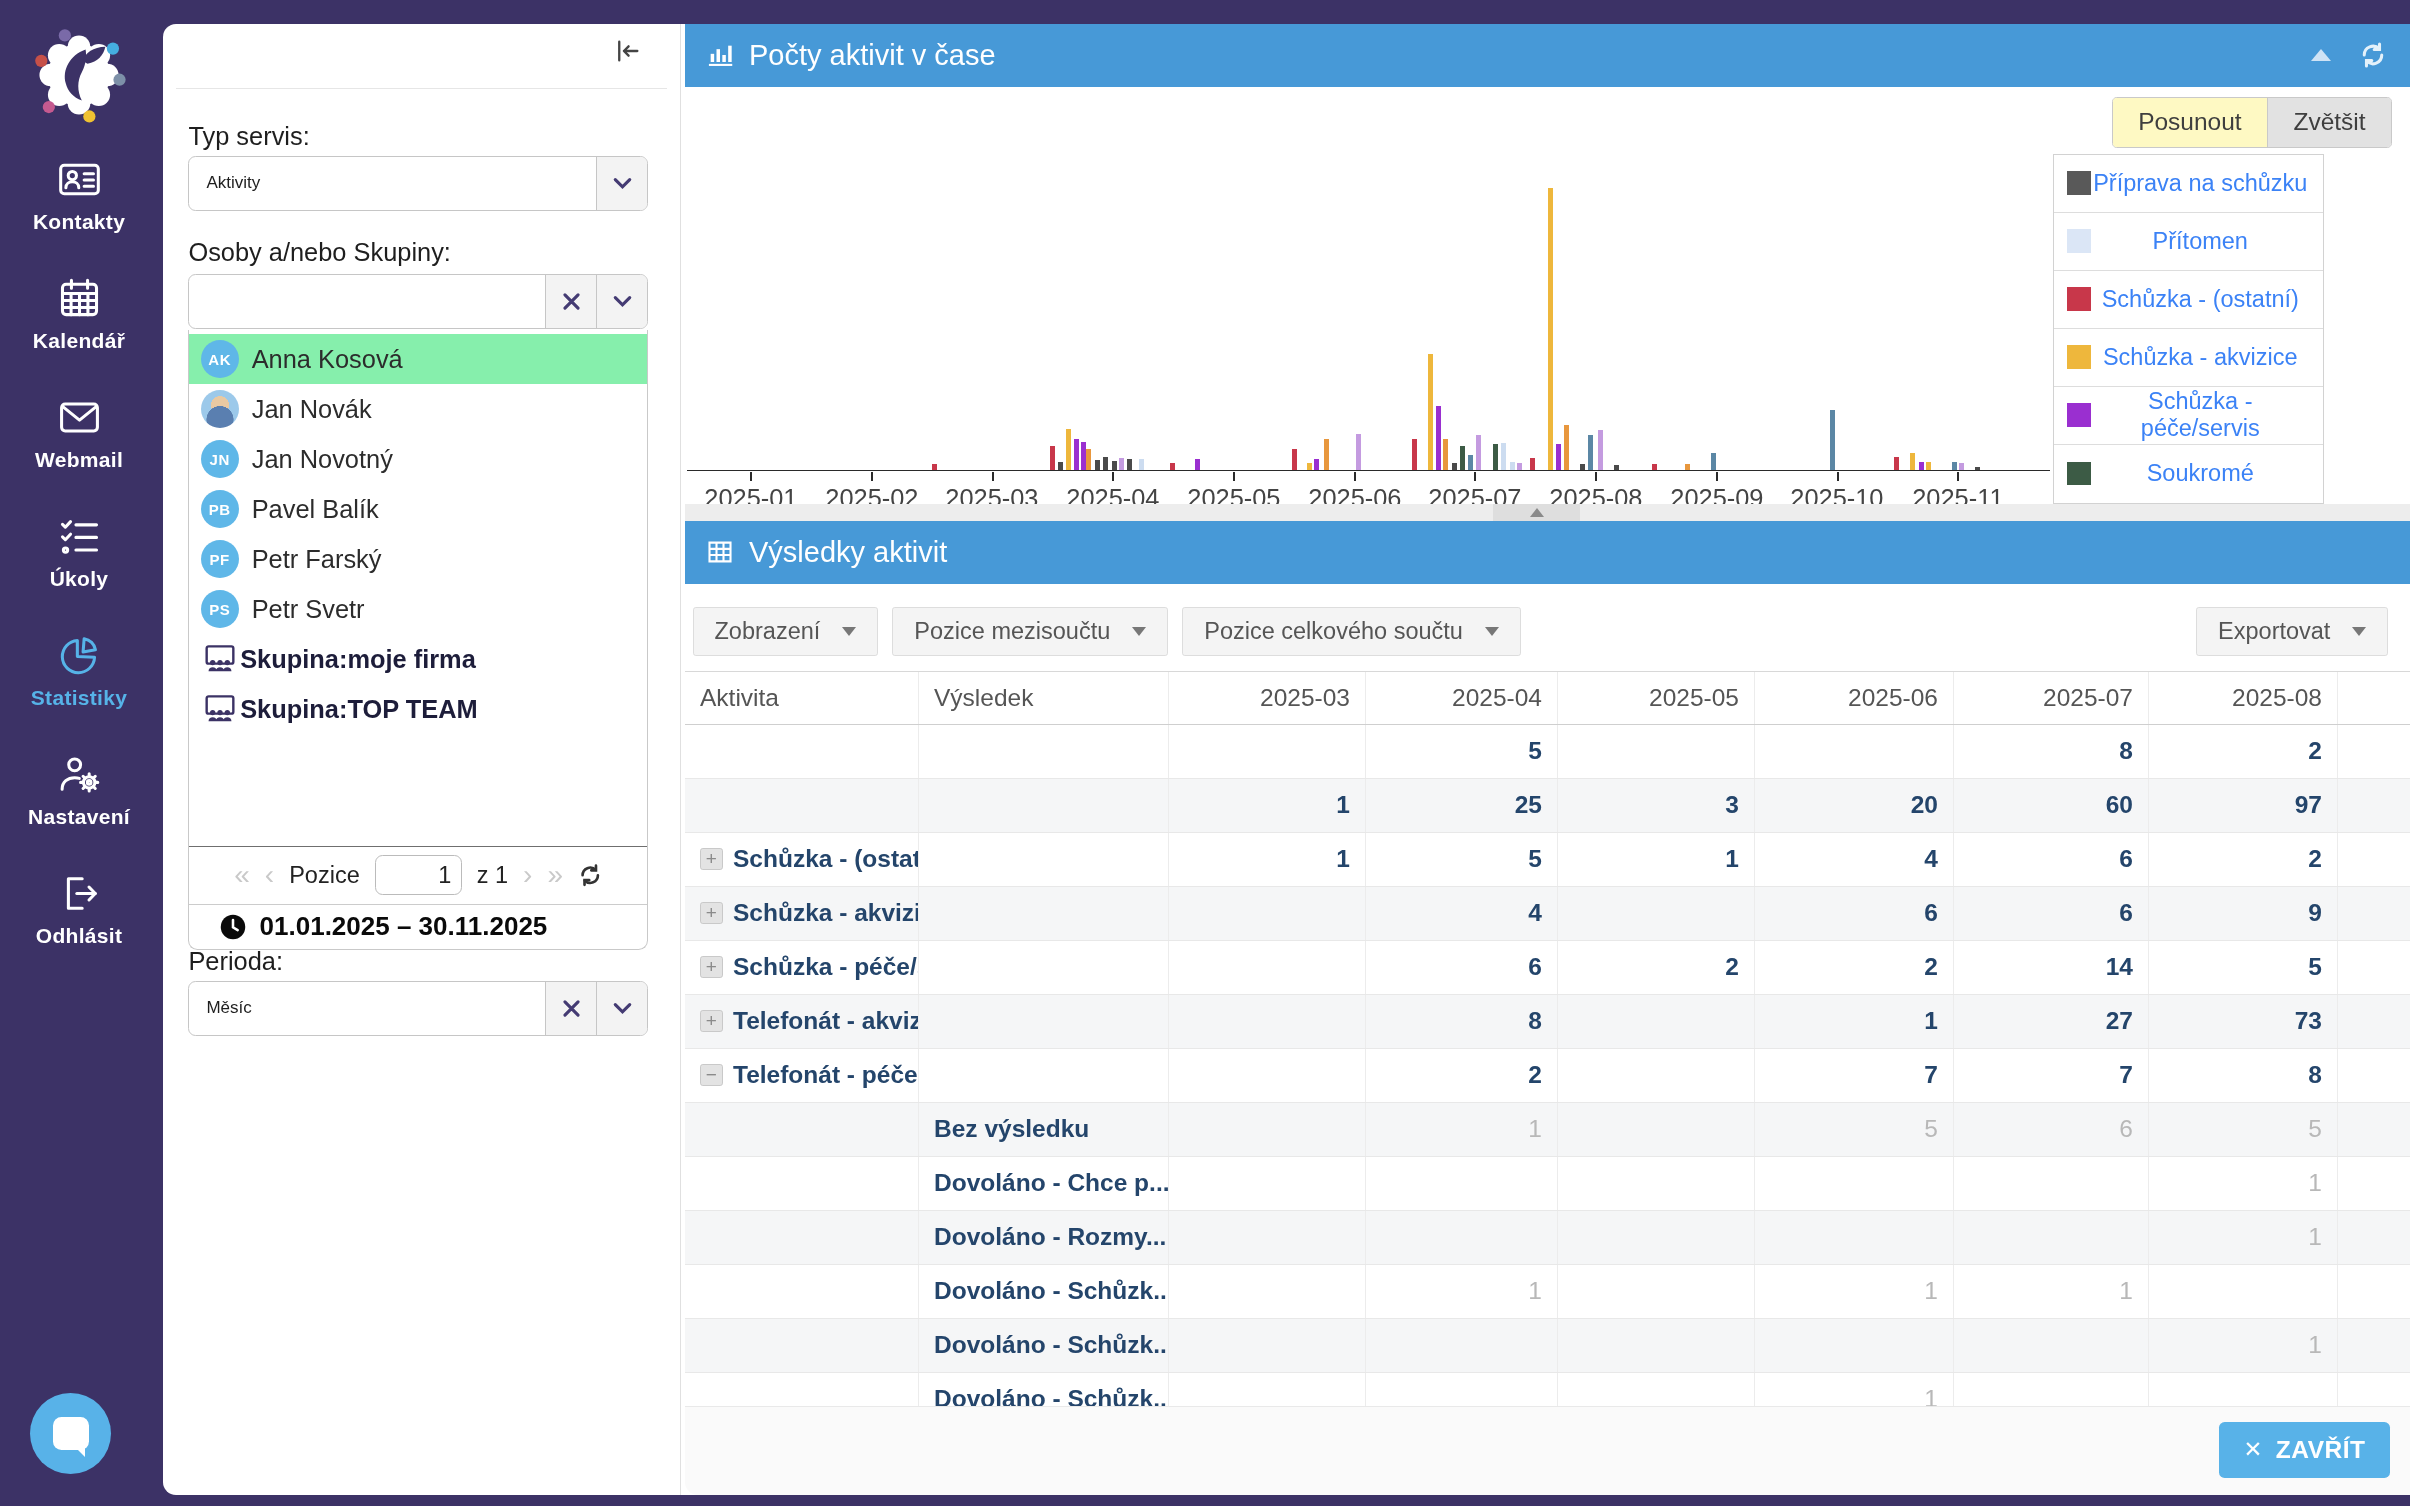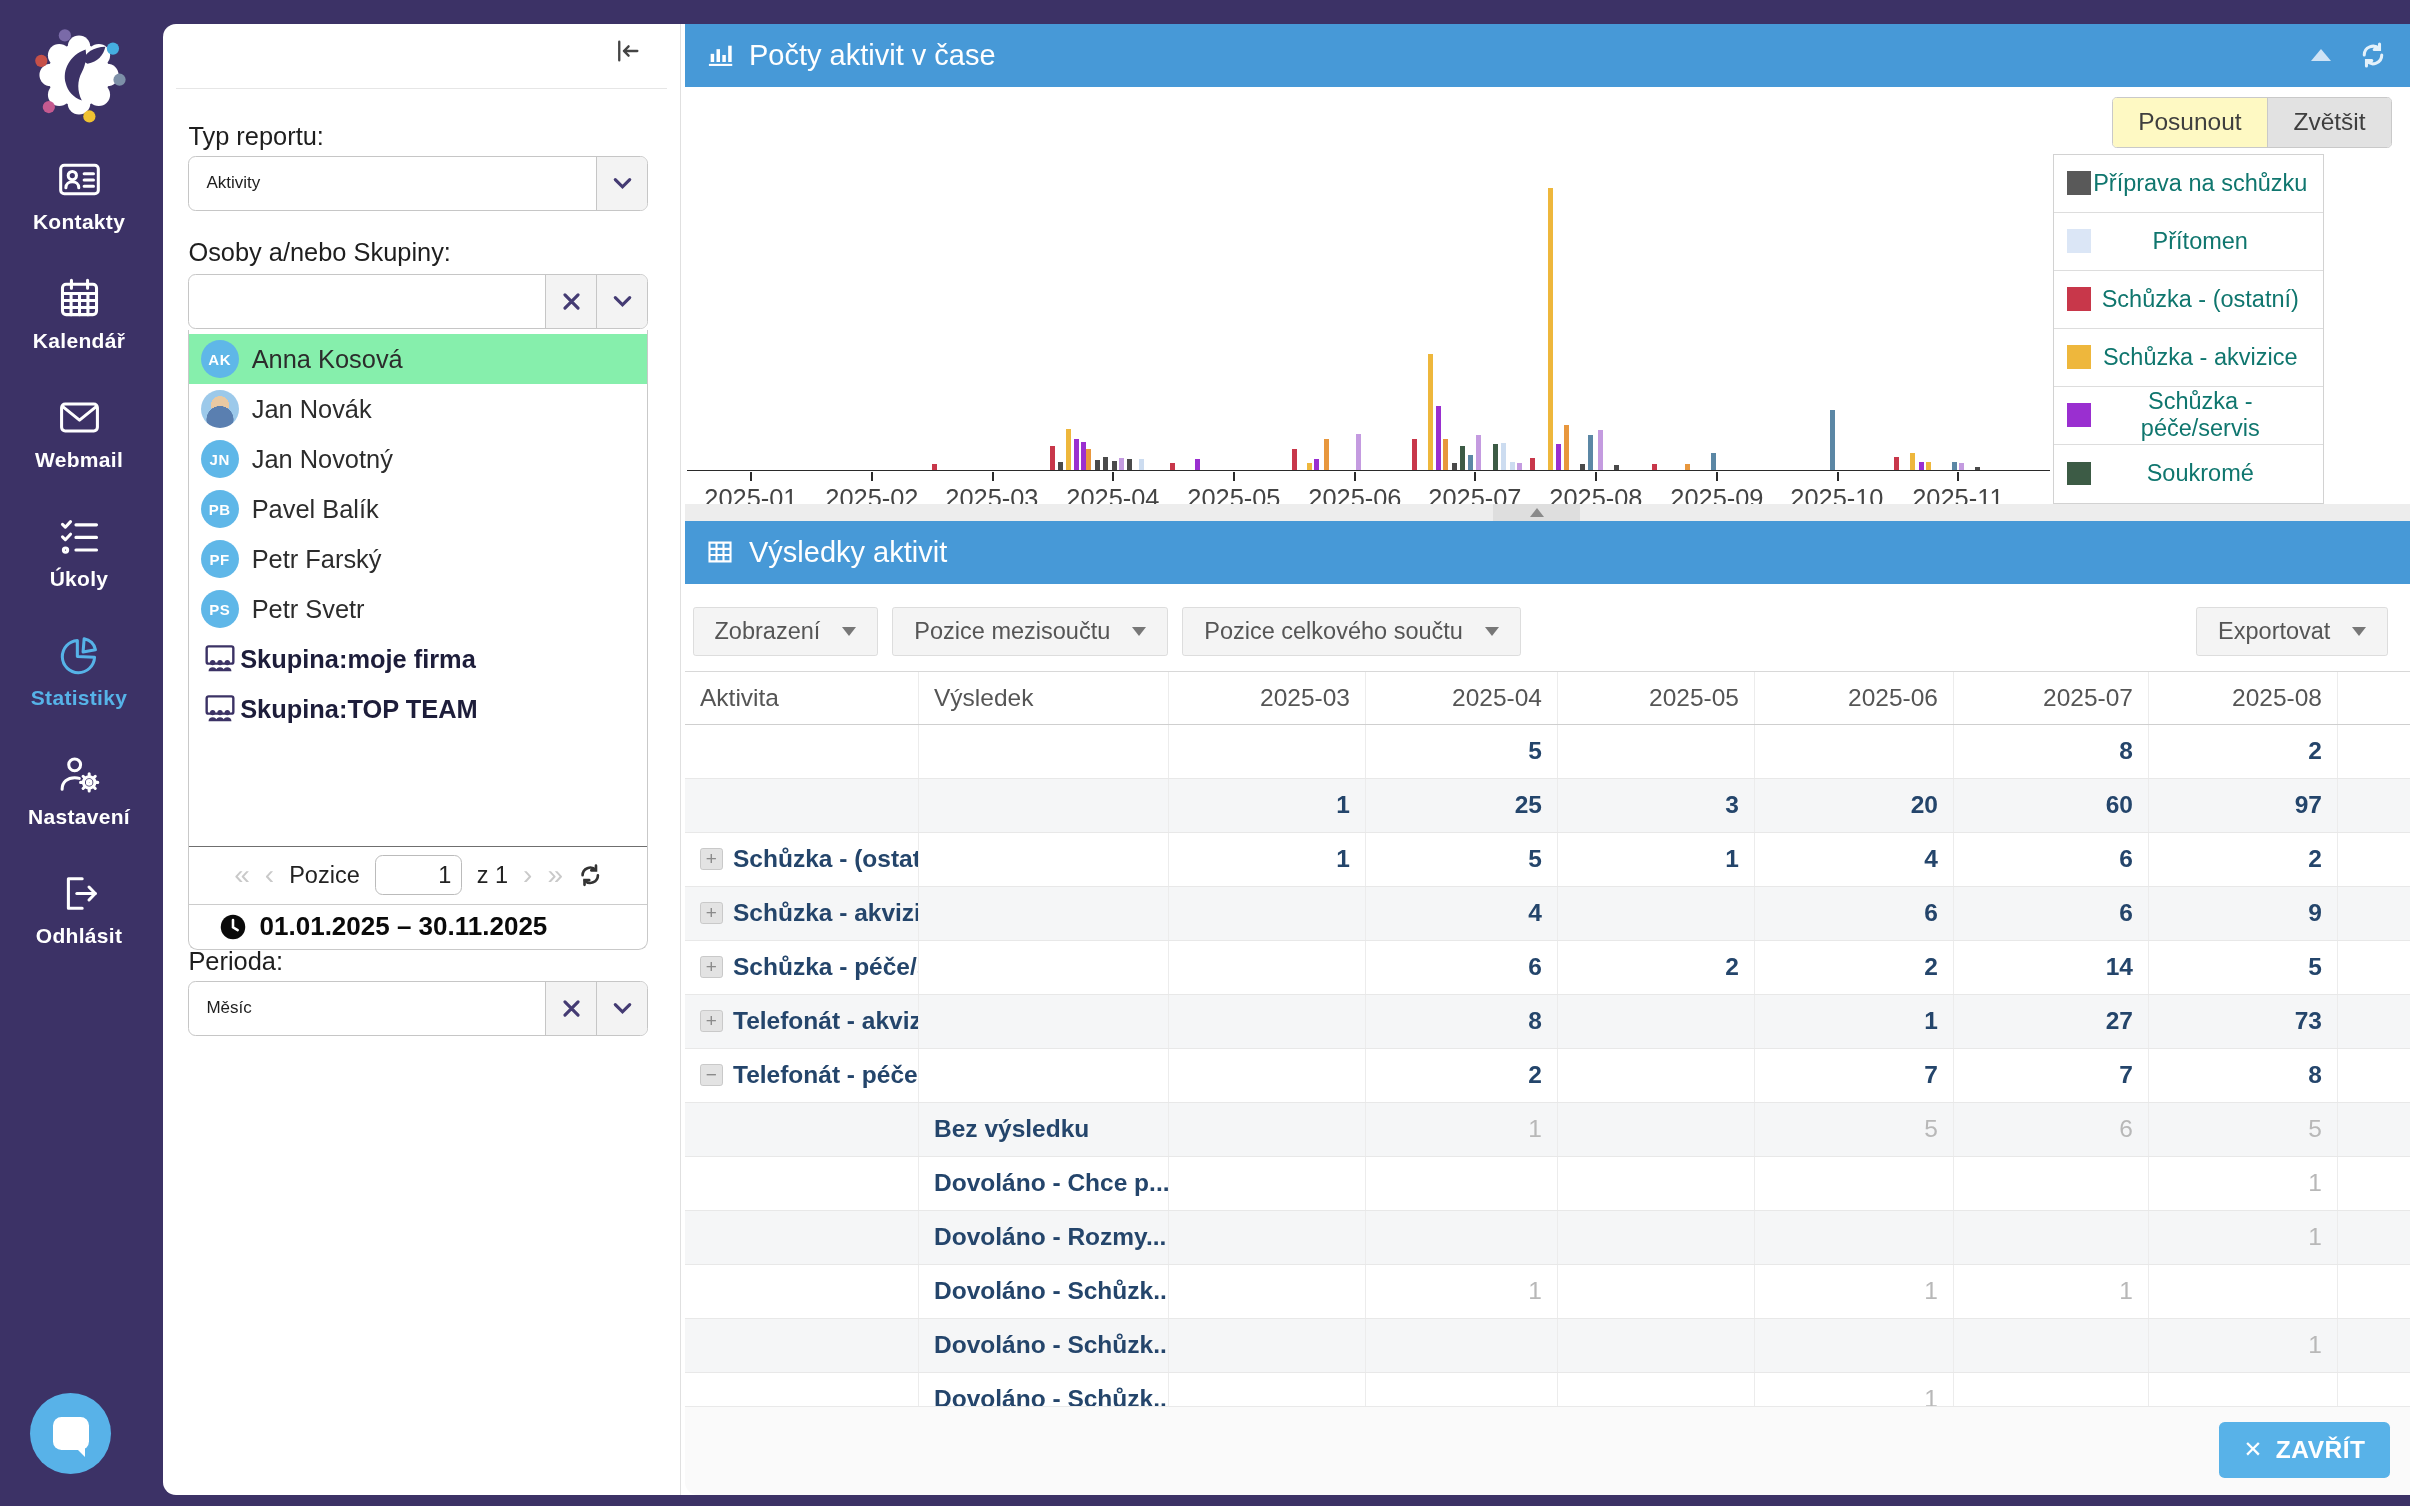--- a/index.html
+++ b/index.html
@@ -66,21 +66,21 @@
 
   .chart-body { position:absolute; left:0; top:63px; right:0; height:417px; background:#fff; }
   .segmented { position:absolute; top:10.4px; right:19px; display:flex; border:0.9px solid #c9c9c9; border-radius:4.7px; overflow:hidden; }
   .seg { height:49px; padding:0 25.4px; display:flex; align-items:center; font-size:24.5px; color:#3f3f3f; background:#fef9c3; cursor:pointer; }
   .seg.pressed { background:#e2e2e2; border-left:0.9px solid #c9c9c9; }
 
   .legend { position:absolute; left:1368px; top:67px; width:271px; border:0.9px solid #d2d2d2; background:#fff; }
   .lrow { height:58px; display:flex; align-items:center; padding:0 13px; border-bottom:0.9px solid #ddd; cursor:pointer; }
   .lrow:last-child { border-bottom:none; }
   .lswatch { width:23.5px; height:23.5px; flex:none; }
-  .llabel { flex:1; text-align:center; font-size:23.5px; color:#0f766e; }
+  .llabel { flex:1; text-align:center; font-size:23.5px; color:#3b82f6; }
 
   .plot { position:absolute; left:1.9px; top:0; width:1363px; height:384px; border-bottom:1.9px solid #2a2a2a; }
   .bar { position:absolute; bottom:0; width:5.6px; }
   .xaxis { position:absolute; left:1.9px; top:384px; width:1363px; height:47px; }
   .tick { position:absolute; top:1.9px; width:1.9px; height:8.5px; background:#2a2a2a; }
   .xlab { position:absolute; top:13px; width:132px; margin-left:-66px; text-align:center; font-size:25.4px; color:#444; }
 
   .divider { position:absolute; left:0; right:0; top:480px; height:17px; background:#ededed; }
   .div-tab { position:absolute; left:808px; top:0; width:87px; height:17px; background:#dedede; display:flex; align-items:center; justify-content:center; cursor:pointer; }
   .div-tab .tri { width:0; height:0; border-left:7.5px solid transparent; border-right:7.5px solid transparent; border-bottom:9.4px solid #8a8a8a; }
@@ -264,21 +264,21 @@
 </aside>
 
 <div class="modal">
 
   <section class="filter">
     <svg class="collapse-btn" viewBox="0 0 30 30" width="28" height="28">
         <use href="#i-collapse-left"></use>
       </svg>
     <div class="filter-sep"></div>
 
-    <div class="flabel" style="top:98px">Typ reportu:</div>
+    <div class="flabel" style="top:98px">Typ servis:</div>
     <div class="sel" style="top:132px">
       <span class="val">Aktivity</span>
       <span class="sbtn">
           <svg viewBox="0 0 22 22" width="21" height="21">
             <use href="#i-chevron-down"></use>
           </svg>
         </span>
     </div>
 
     <div class="flabel" style="top:214px">Osoby a/nebo Skupiny:</div>

